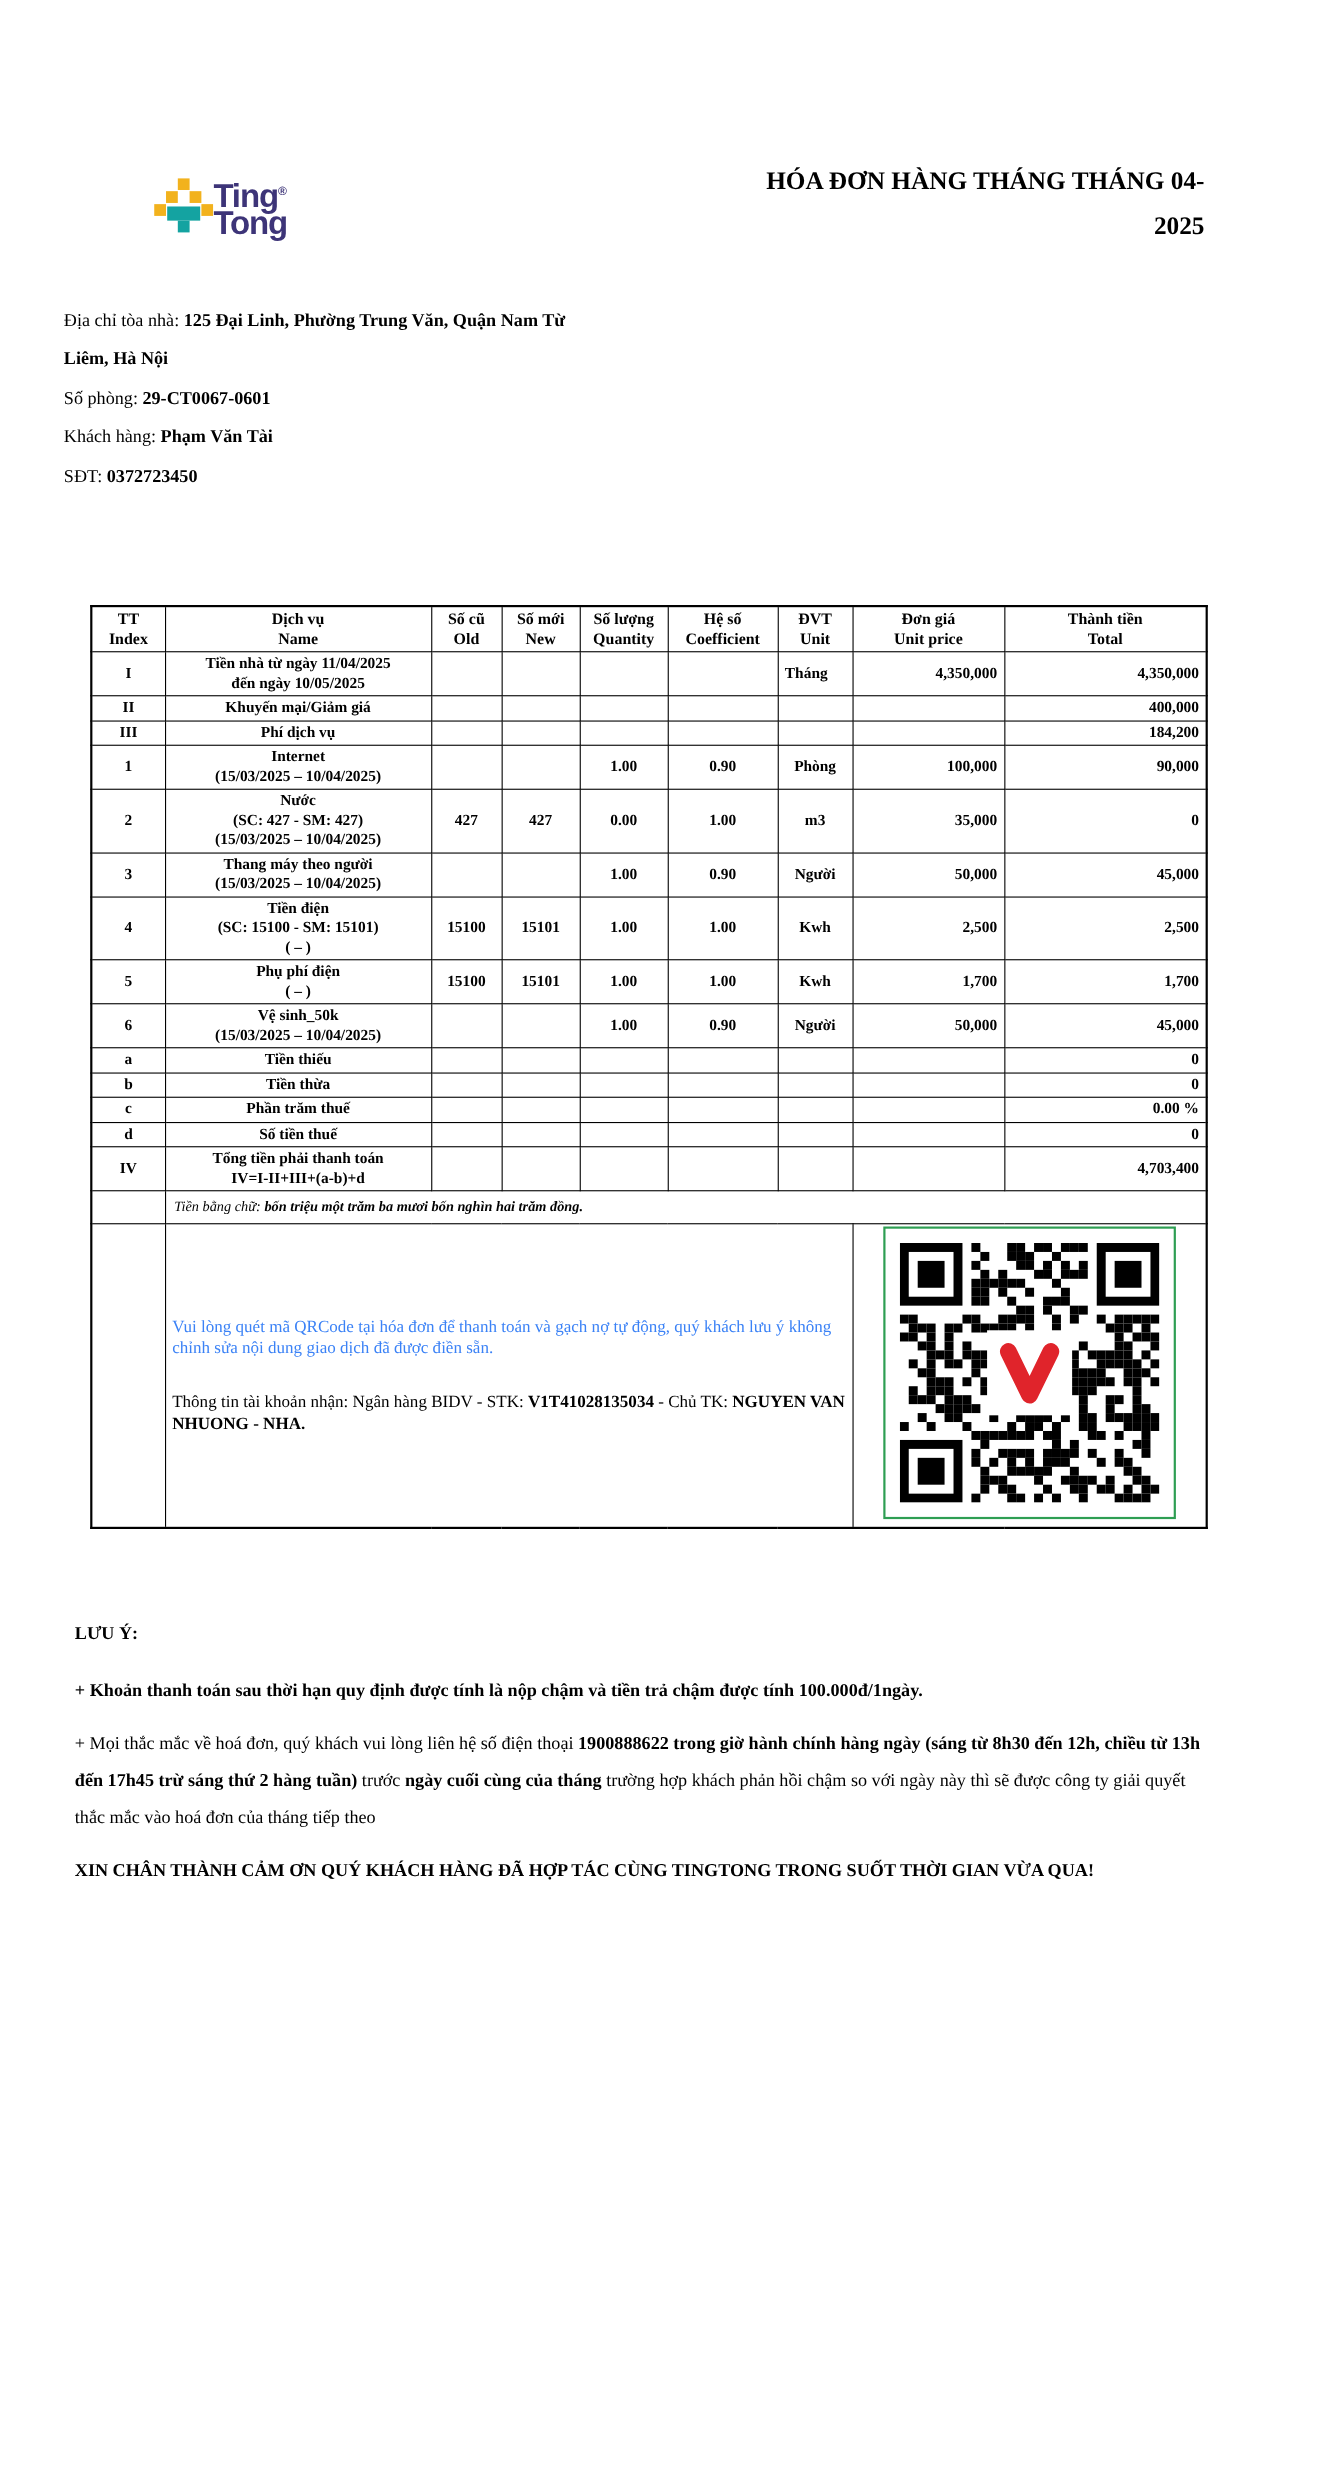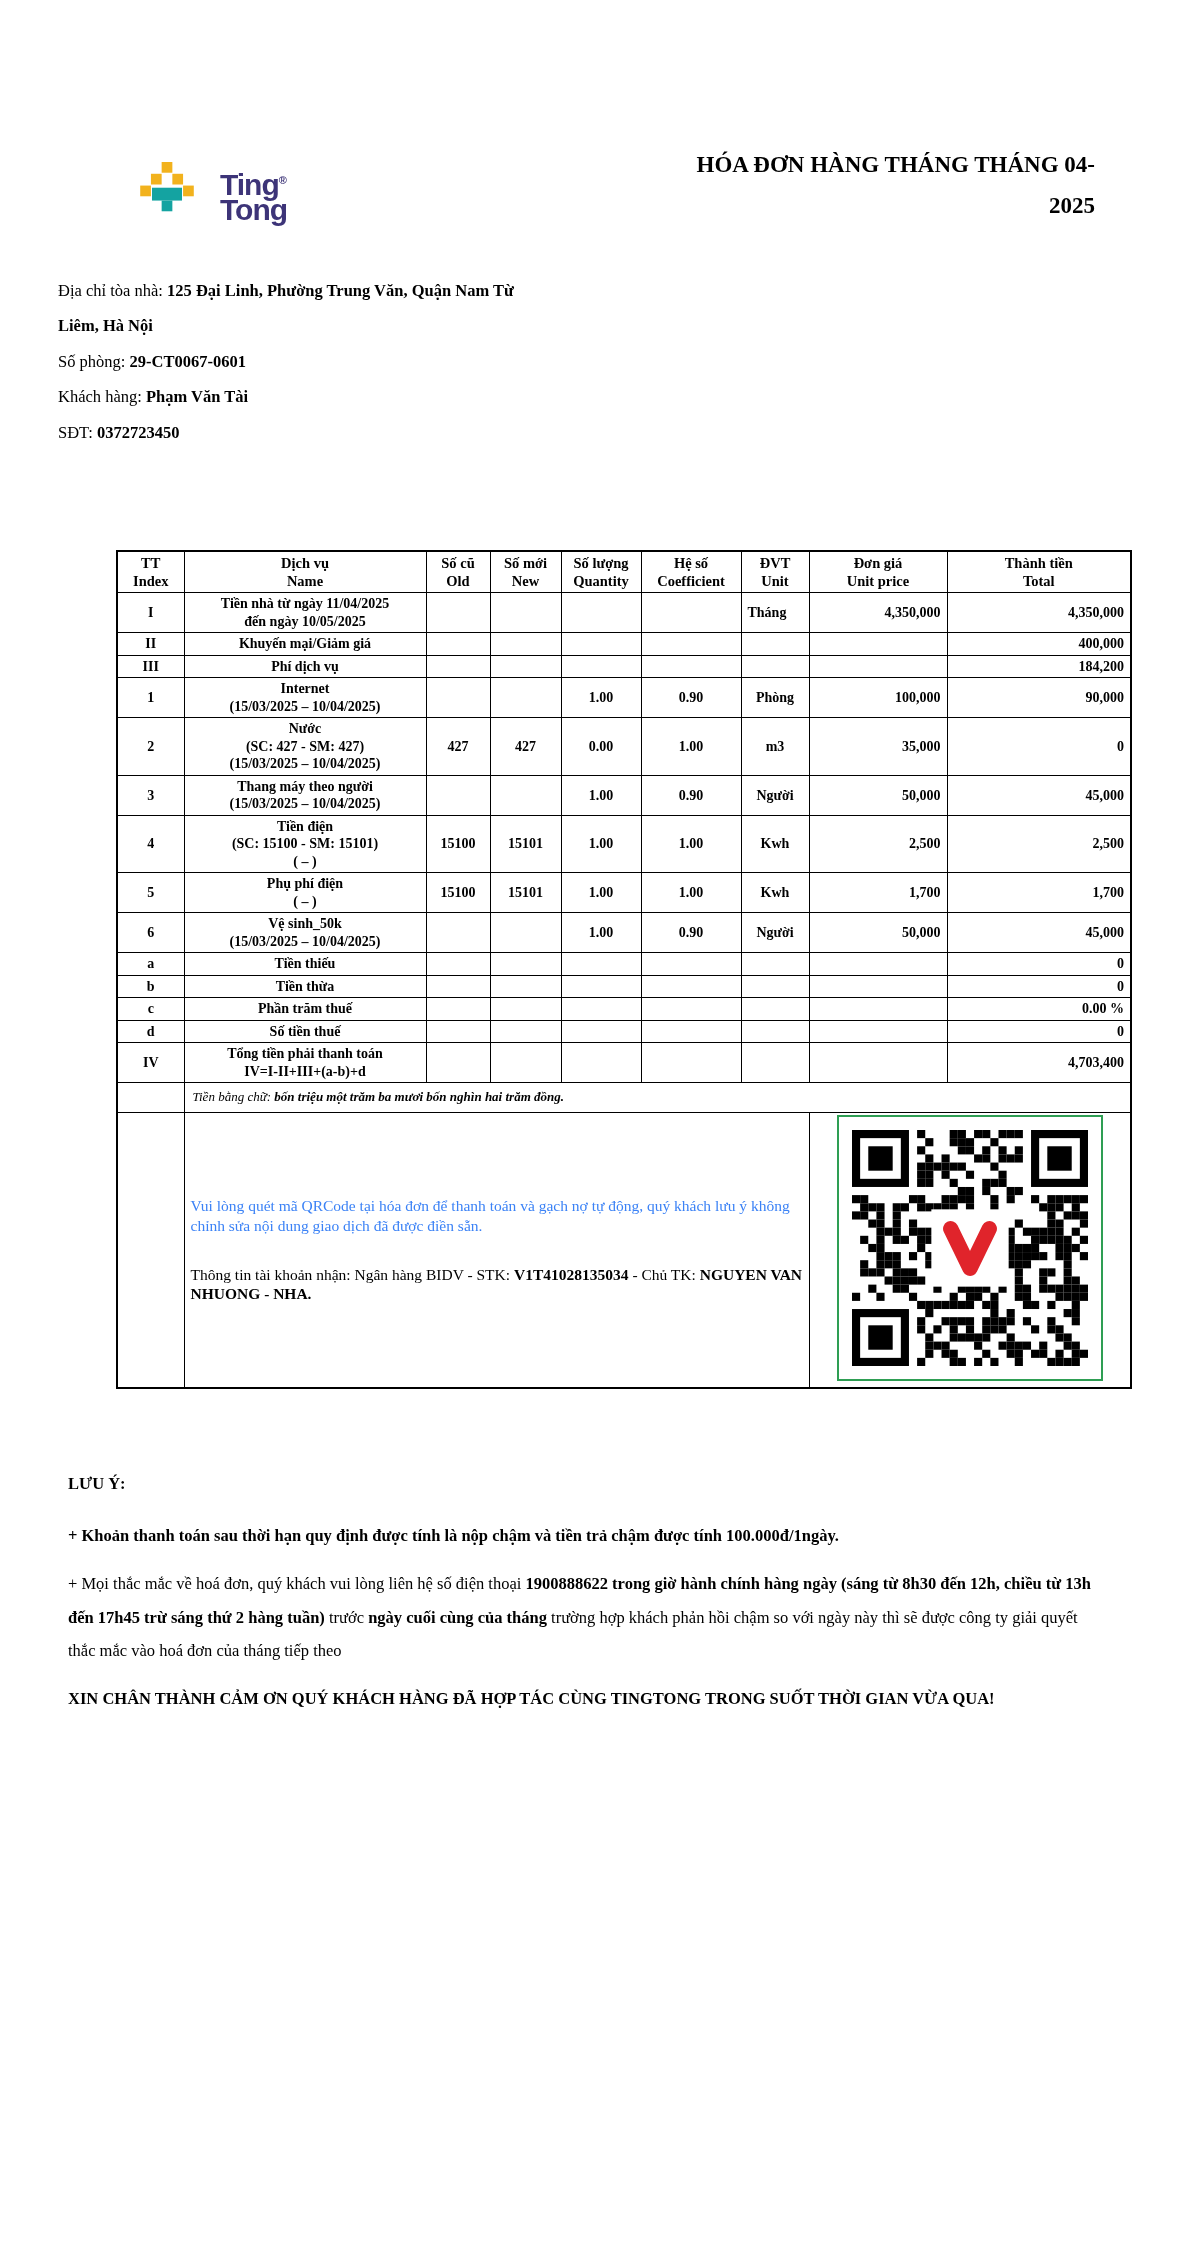--- a/index.html
+++ b/index.html
@@ -2,37 +2,37 @@
 <html lang="vi"><head>
 <meta charset="utf-8">
 <style>
   html,body{margin:0;padding:0;background:#888;}
   .page{width:1200px;height:2259px;background:#fff;margin:0 auto;position:relative;
         font-family:"Liberation Serif",serif;color:#000;box-sizing:border-box;overflow:hidden;}
 
   
   .header{display:flex;justify-content:space-between;align-items:flex-start;
           padding:142px 105px 0 140px;}
-  .logo{display:flex;align-items:flex-end;gap:26px;margin-top:20px;}
+  .logo{display:flex;align-items:flex-start;gap:0;margin-top:20px;}
   .logo-icon svg{width:54px;height:60px;display:block;}
   .logo-text{font-family:"Liberation Sans",sans-serif;font-weight:bold;font-size:30px;
              line-height:25px;color:#3d3478;letter-spacing:-1px;}
   .logo-reg{font-size:11px;vertical-align:super;letter-spacing:0;}
   .doc-title{width:645px;text-align:right;font-weight:bold;font-size:23px;line-height:1.8;margin-top:2px;}
 
   
   .info{display:flex;justify-content:space-between;padding:46px 105px 0 58px;}
   .info-col{font-size:16.5px;line-height:2.15;}
   .info-left{width:475px;}
   .info-right{width:475px;text-align:right;}
   .info-col p{margin:0;}
 
   
   table.invoice{border-collapse:collapse;table-layout:fixed;width:1014px;
-                margin:100px 0 0 116px;font-size:14px;border-radius:20px;}
+                margin:100px 0 0 82px;font-size:14px;border-radius:20px;}
   table.invoice th,table.invoice td{border:1.4px solid #000;padding:2px 6px;
                 vertical-align:middle;line-height:1.25;overflow:hidden;}
   table.invoice{border:2px solid #000;}
   th.colh{font-size:14.5px;text-align:center;font-weight:bold;padding:4px 2px;}
   td.c-tt{text-align:center;font-weight:bold;}
   td.c-name{text-align:center;font-weight:bold;padding:3px 8px;}
   td.c-mid{text-align:center;font-weight:bold;}
   td.c-num{text-align:right;font-weight:bold;padding-right:8px;}
   td.unit-topleft{vertical-align:top;text-align:left;}
   tr.words-row td{font-size:13px;padding:6px 8px;}

